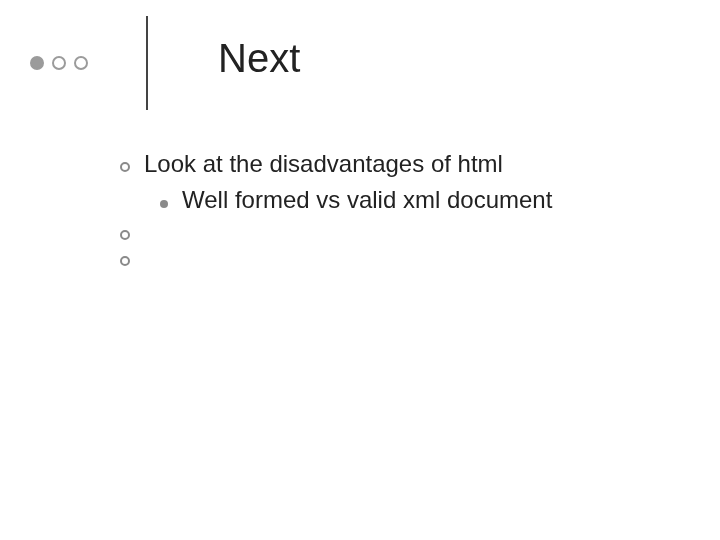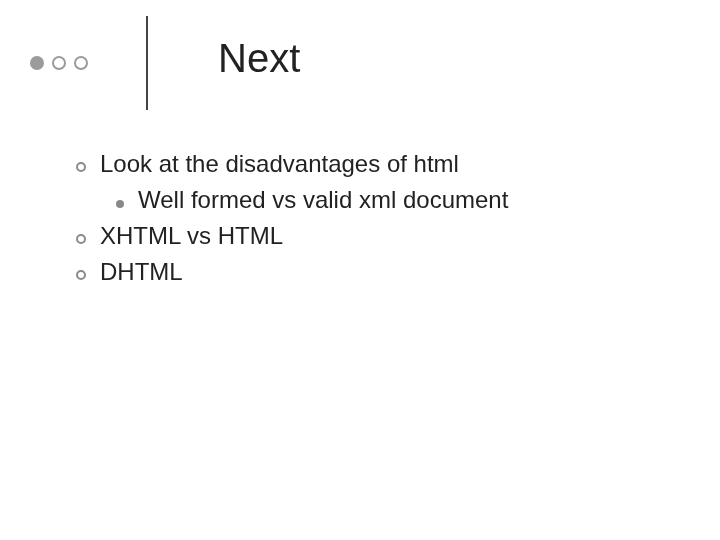--- a/index.html
+++ b/index.html
@@ -42,21 +42,21 @@
     margin-top: -12px;
     margin-right: 26px;
   }
   .title {
     font-size: 40px;
     font-weight: 400;
     color: #222;
     margin-top: 8px;
   }
   .content {
-    padding-left: 76px;
+    padding-left: 120px;
     padding-top: 40px;
   }
   .item {
     display: flex;
     align-items: baseline;
     margin-bottom: 8px;
   }
   .bullet-hollow {
     width: 10px;
     height: 10px;
@@ -103,19 +103,17 @@
   <div class="item">
     <span class="bullet-hollow"></span>
     <span class="item-text">Look at the disadvantages of html</span>
   </div>
   <div class="item sub">
     <span class="bullet-solid"></span>
     <span class="item-text">Well formed vs valid xml document</span>
   </div>
   <div class="item">
     <span class="bullet-hollow"></span>
-    <span class="item-text">XHTML vs HTML</span>
   </div>
   <div class="item">
     <span class="bullet-hollow"></span>
-    <span class="item-text">DHTML</span>
   </div>
 </div>
 
 </body></html>

